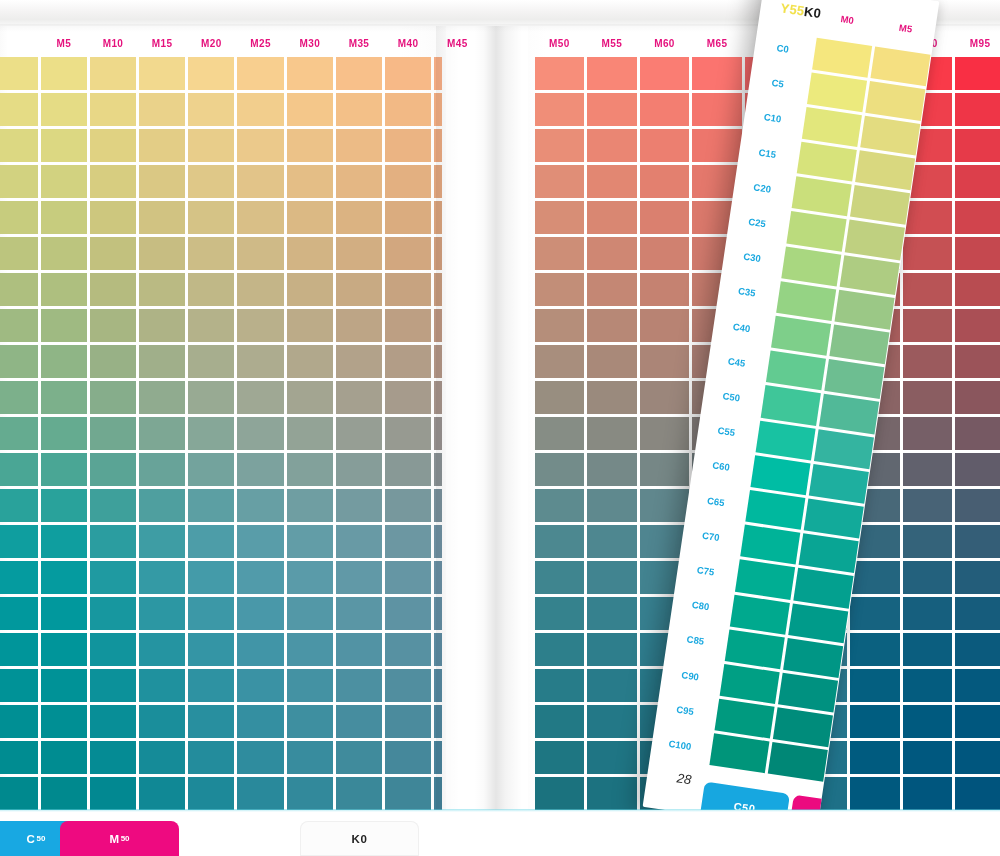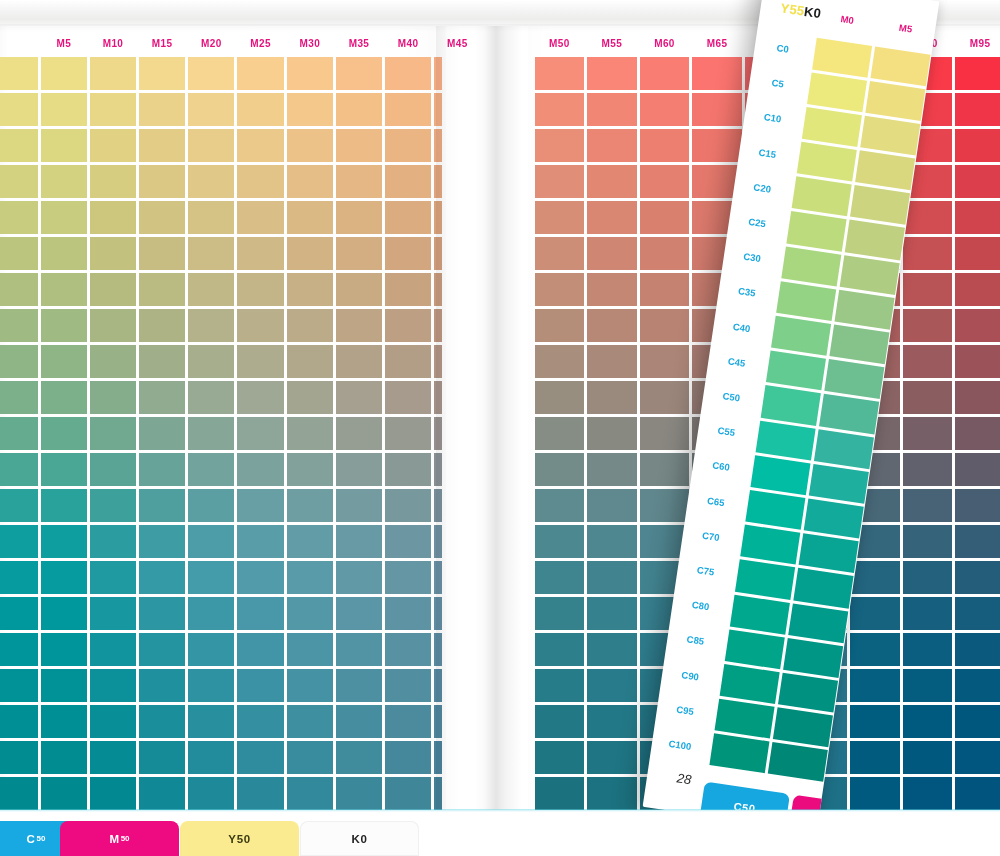--- a/index.html
+++ b/index.html
@@ -1500,21 +1500,18 @@
 
   <div id="bottom-edge"></div>
   <div id="bottom-edge-line"></div>
   <div id="tabstrip">
       <div class="tab" style="left: -46px; width: 164px; background: rgb(24, 168, 226); color: rgb(255, 255, 255);">
         <span>C<span class="sub">50</span></span>
       </div>
       <div class="tab" style="left: 60px; width: 119px; background: rgb(238, 10, 128); color: rgb(255, 255, 255);">
         <span>M<span class="sub">50</span></span>
       </div>
-      <div class="tab" style="left: 180px; width: 119px; background: rgb(251, 235, 144); color: rgb(59, 59, 18);">
-        <span>Y50</span>
-      </div>
       <div class="tab" style="left: 300px; width: 119px; background: rgb(252, 252, 252); color: rgb(34, 34, 34); box-shadow: rgb(240, 240, 240) 0px 0px 0px 1px inset;">
         <span>K0</span>
       </div>
     </div>
 
 </div>
 
 </body></html>

